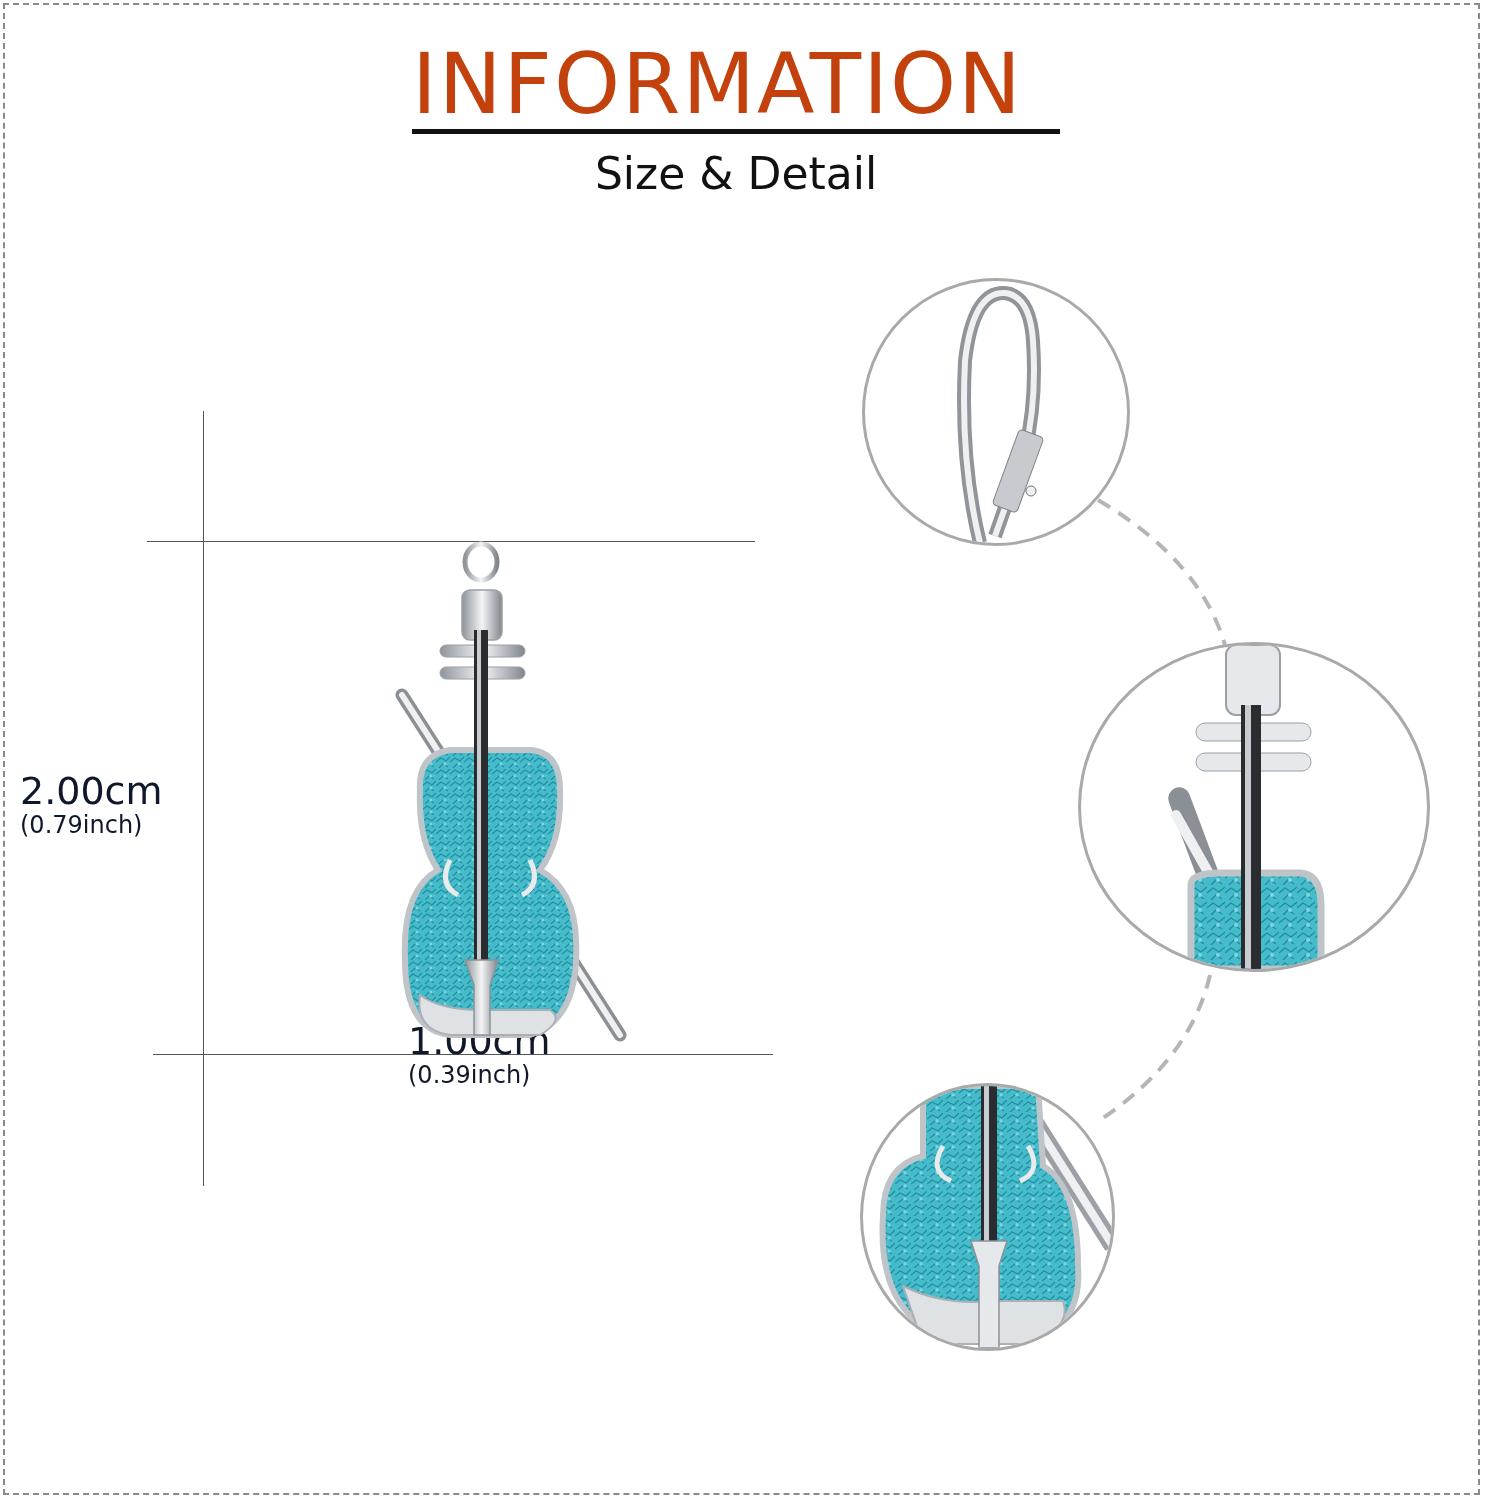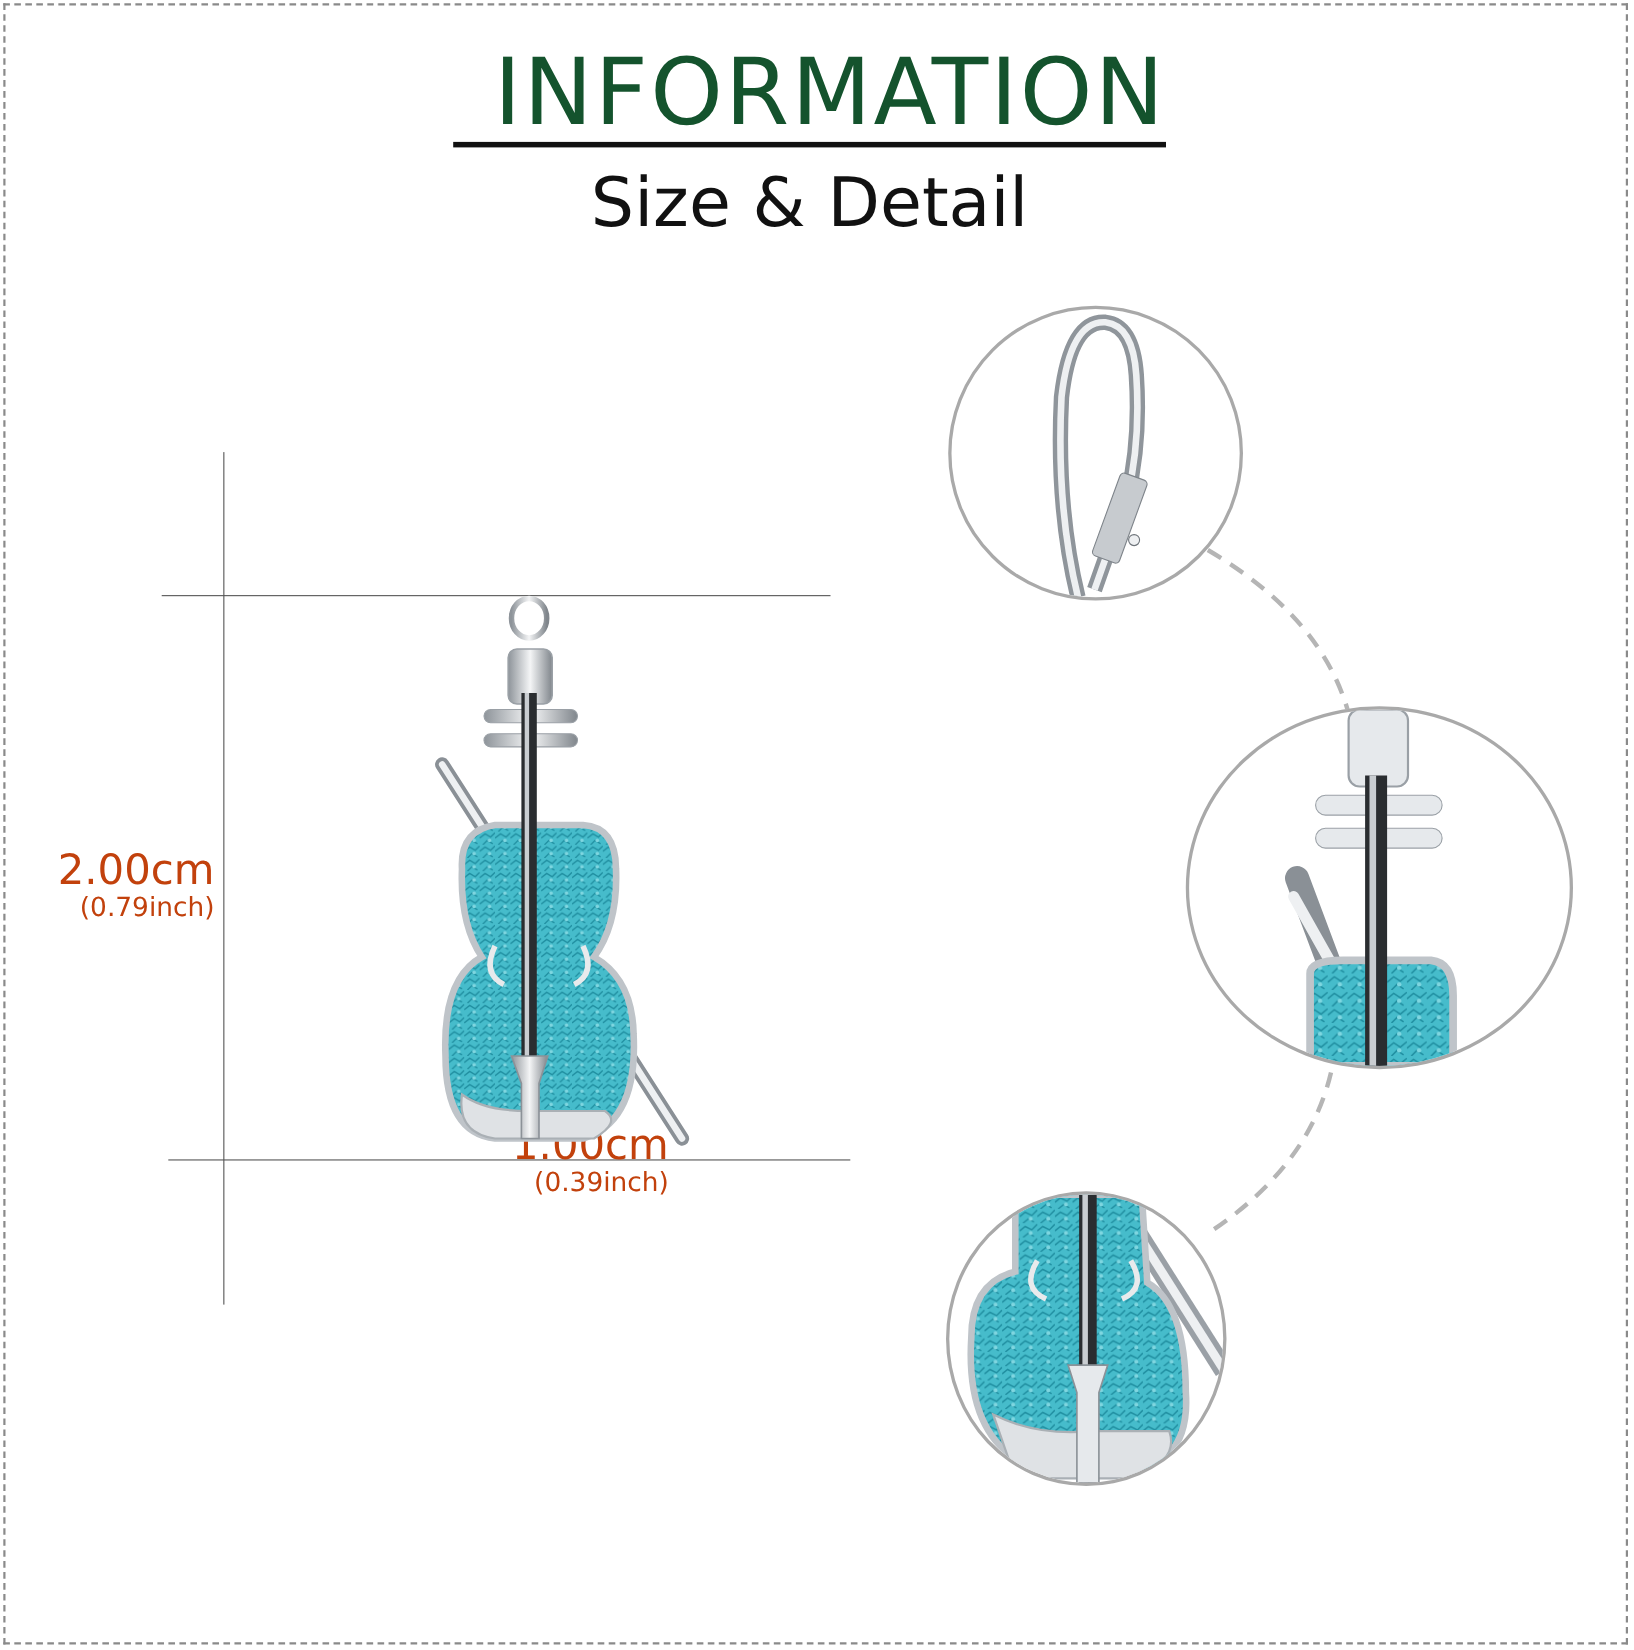--- a/index.html
+++ b/index.html
@@ -1,23 +1,23 @@
 <!DOCTYPE html>
 <html><head>
   <meta charset="utf-8">
   <style>
     html, body { margin: 0; padding: 0; background: #ffffff; }
     body { width: 1485px; height: 1500px; position: relative; overflow: hidden; font-family: "DejaVu Sans", "Liberation Sans", sans-serif; color: #111; }
     .frame { position: absolute; left: 3px; top: 3px; width: 1477px; height: 1492px; border: 2px dashed #8a8a8a; box-sizing: border-box; }
-    .title { position: absolute; left: 412px; top: 42px; width: 648px; text-align: right; font-size: 84px; font-weight: 400; letter-spacing: 2px; line-height: 1; color: #14532d; font-family: "DejaVu Sans", sans-serif; }
+    .title { position: absolute; left: 412px; top: 42px; width: 648px; text-align: left; font-size: 84px; font-weight: 400; letter-spacing: 2px; line-height: 1; color: #c2410c; font-family: "DejaVu Sans", sans-serif; }
     .title-rule { position: absolute; left: 412px; top: 129px; width: 648px; height: 5px; background: #111; }
-    .subtitle { position: absolute; left: 412px; top: 150px; width: 648px; text-align: center; font-size: 62px; line-height: 1.1; color: #111; }
+    .subtitle { position: absolute; left: 412px; top: 150px; width: 648px; text-align: center; font-size: 44px; line-height: 1.1; color: #111; }
     .vline { position: absolute; width: 1px; background: #555; }
     .hline { position: absolute; height: 1px; background: #555; }
-    .dim { position: absolute; text-align: right; color: #c2410c; }
+    .dim { position: absolute; text-align: left; color: #0f172a; }
     .dim .cm { font-size: 38px; line-height: 1.05; }
     .dim .inch { font-size: 24px; line-height: 1.1; }
     .detail-circle { position: absolute; border: 3px solid #a9a9a9; border-radius: 50%; overflow: hidden; background: #fff; box-sizing: border-box; }
     svg { display: block; }
   </style>
 </head>
 <body>
 
 <div class="frame"></div>
 

